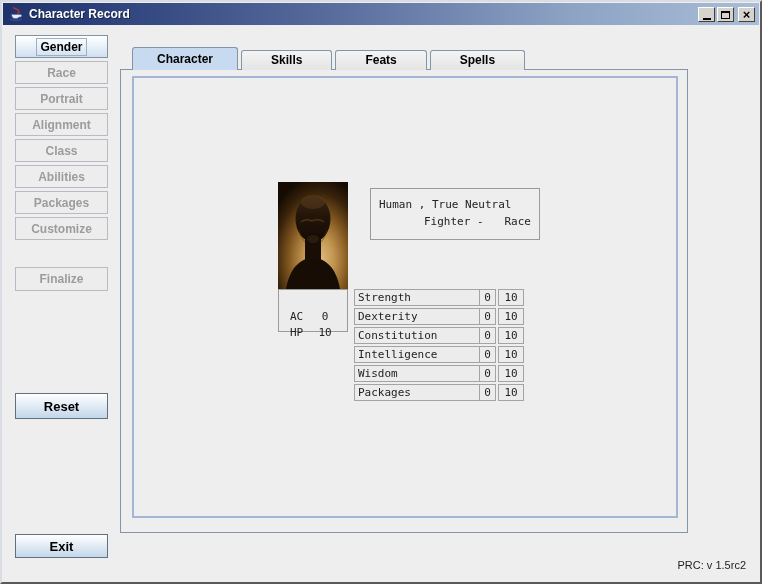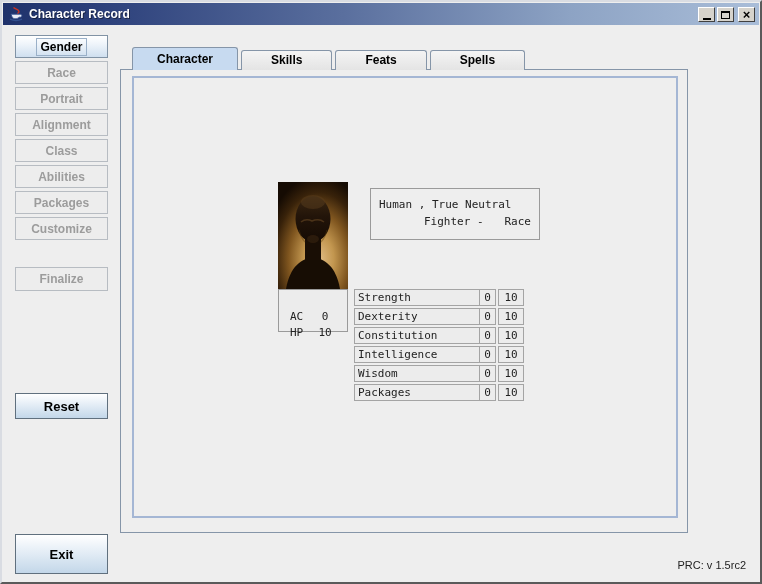--- a/index.html
+++ b/index.html
@@ -70,21 +70,21 @@
   .side-btn.finalize { margin-top: 24px; height: 24px; align-items: center; }
   .big-btn {
     position: absolute; left: 13px; width: 93px;
     background: linear-gradient(#ffffff 0%, #eaf1f8 35%, #c3d7e9 100%);
     border: 1px solid #60707e;
     font-size: 13px; font-weight: bold; color: #000;
     display: flex; align-items: center; justify-content: center;
     cursor: pointer;
   }
   .reset-btn { top: 391px; height: 26px; }
-  .exit-btn  { top: 532px; height: 40px; }
+  .exit-btn  { top: 532px; height: 24px; }
   
   .tab-content {
     position: absolute; left: 118px; top: 67px; width: 568px; height: 464px;
     border: 1px solid #8595a8;
     background: #eeeeee;
   }
   .tabs-row {
     position: absolute; left: 130px; top: 45px; height: 23px;
     display: flex; align-items: flex-end; gap: 3px; z-index: 2;
   }

